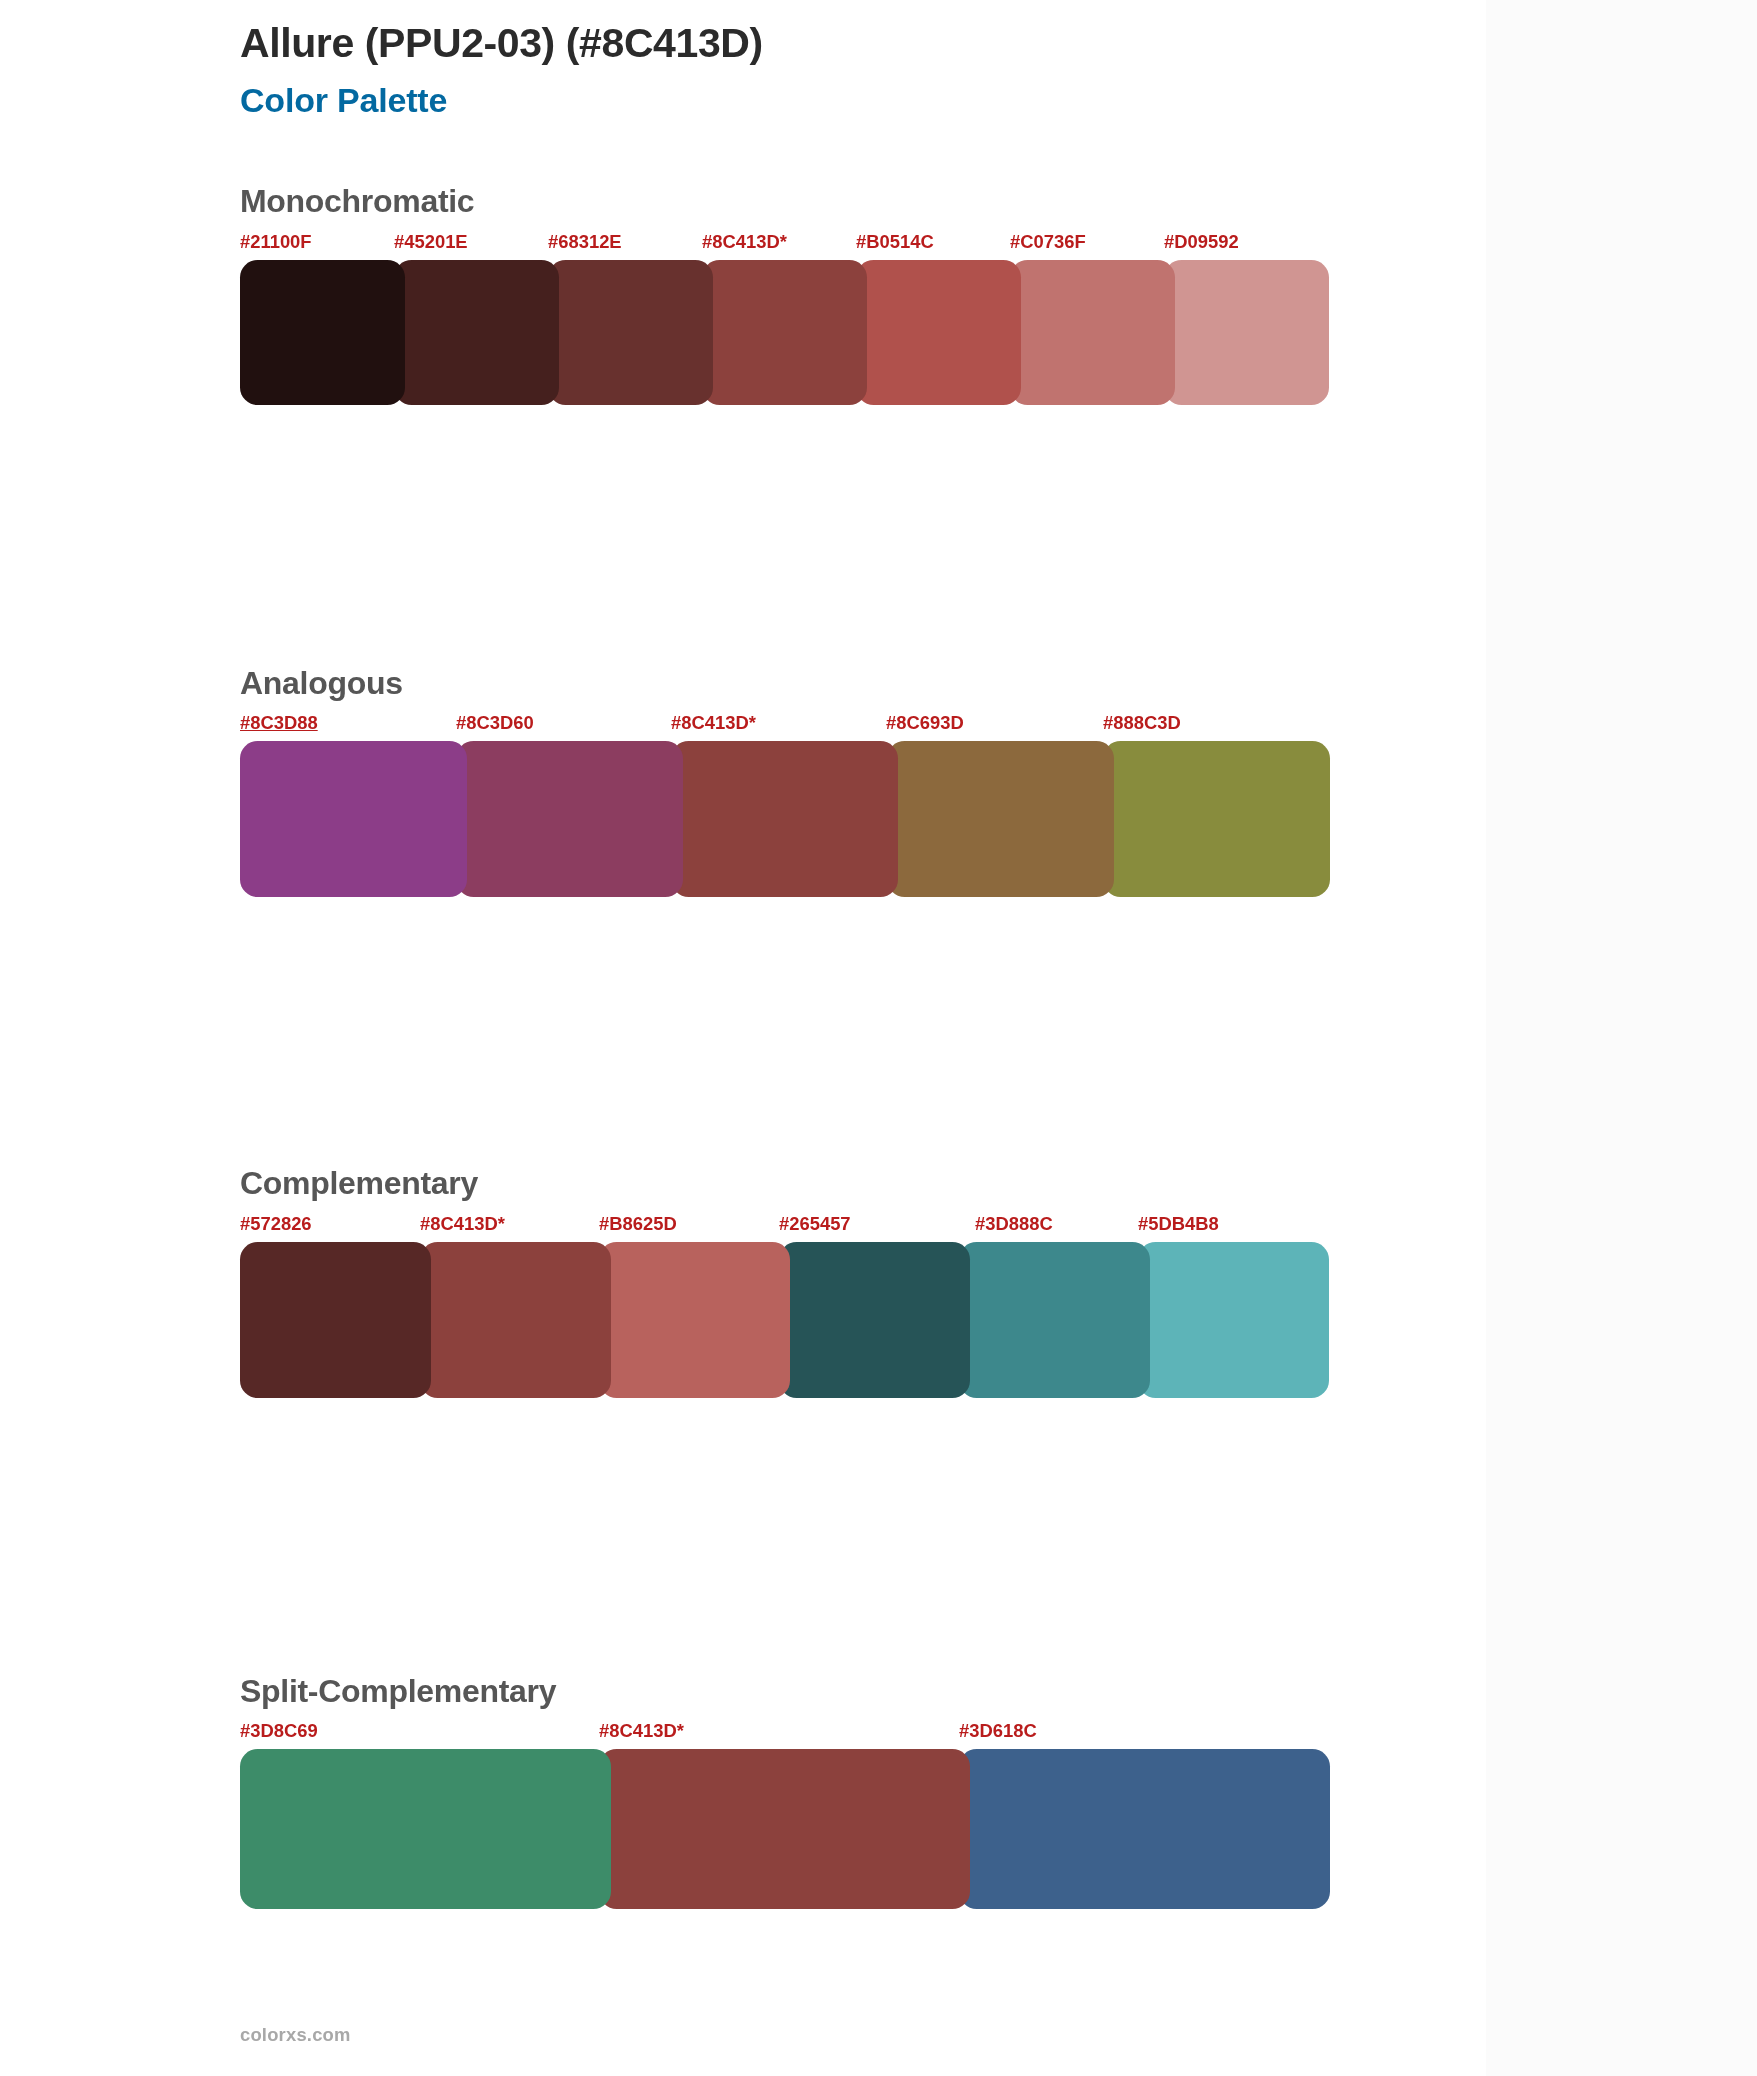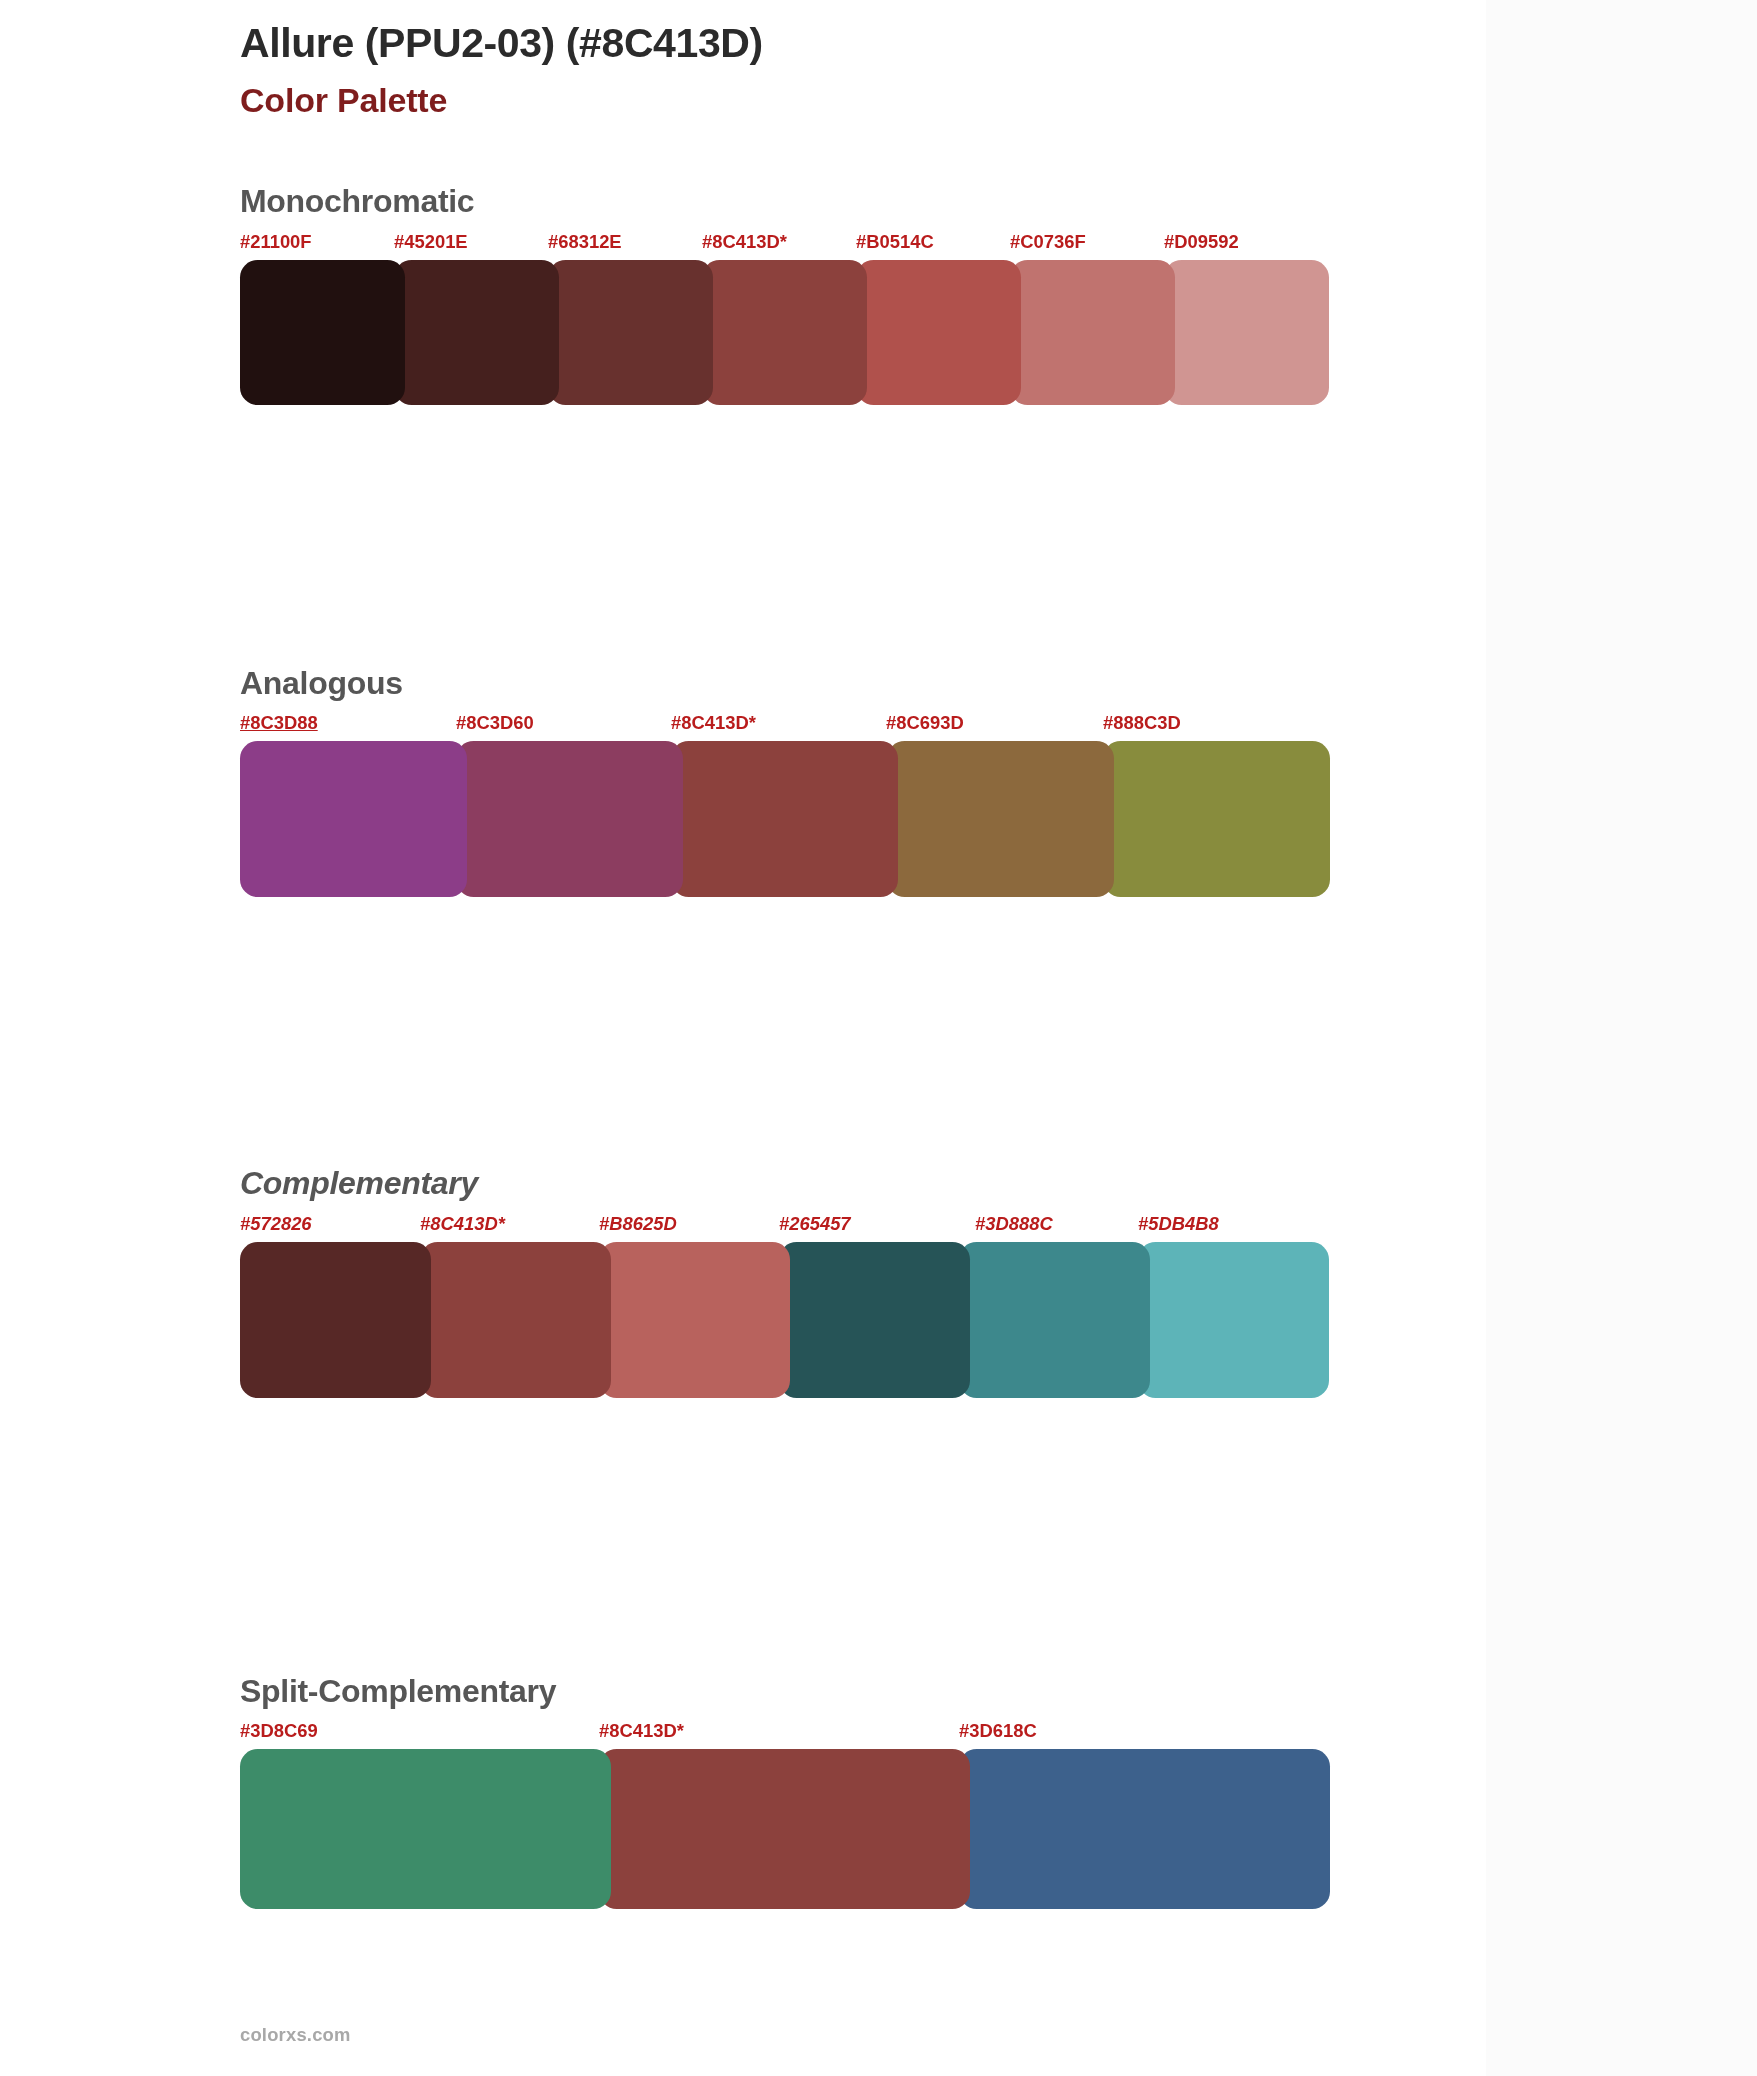--- a/index.html
+++ b/index.html
@@ -53,21 +53,21 @@
     font-weight: bold;
     color: #2b2b2b;
     letter-spacing: -0.4px;
     line-height: 1.08;
     white-space: nowrap;
   }
 
   #subtitle {
     font-size: 34px;
     font-weight: bold;
-    color: #7f1d1d;
+    color: #0369a1;
     letter-spacing: -0.2px;
     line-height: 1.12;
     margin-top: 16px;
   }
 
   
   .section { position: relative; }
 
   .section-heading {
     font-size: 32px;
@@ -163,21 +163,21 @@
             <div class="swatch-label" style="left: 863px;">#888C3D</div>
           </div>
           <div class="swatches-row" style="height: 156px;">
             <div class="swatch" title="#8C3D88" style="left: 0px; width: 227px; background: rgb(140, 61, 136); z-index: 5;"></div>
             <div class="swatch" title="#8C3D60" style="left: 216px; width: 227px; background: rgb(140, 61, 96); z-index: 4;"></div>
             <div class="swatch" title="#8C413D*" style="left: 431px; width: 227px; background: rgb(140, 65, 61); z-index: 3;"></div>
             <div class="swatch" title="#8C693D" style="left: 647px; width: 227px; background: rgb(140, 105, 61); z-index: 2;"></div>
             <div class="swatch" title="#888C3D" style="left: 863px; width: 227px; background: rgb(136, 140, 61); z-index: 1;"></div>
           </div>
         </div>
-        <div class="section inner" style="top: 717px; font-style: italic;">
+        <div class="section inner" style="top: 717px;">
           <div class="section-heading">Complementary</div>
           <div class="labels-row">
             <div class="swatch-label" style="left: 0px;">#572826</div>
             <div class="swatch-label" style="left: 180px;">#8C413D*</div>
             <div class="swatch-label" style="left: 359px;">#B8625D</div>
             <div class="swatch-label" style="left: 539px;">#265457</div>
             <div class="swatch-label" style="left: 719px; margin-left: 16px;">#3D888C</div>
             <div class="swatch-label" style="left: 898px;">#5DB4B8</div>
           </div>
           <div class="swatches-row" style="height: 156px;">

